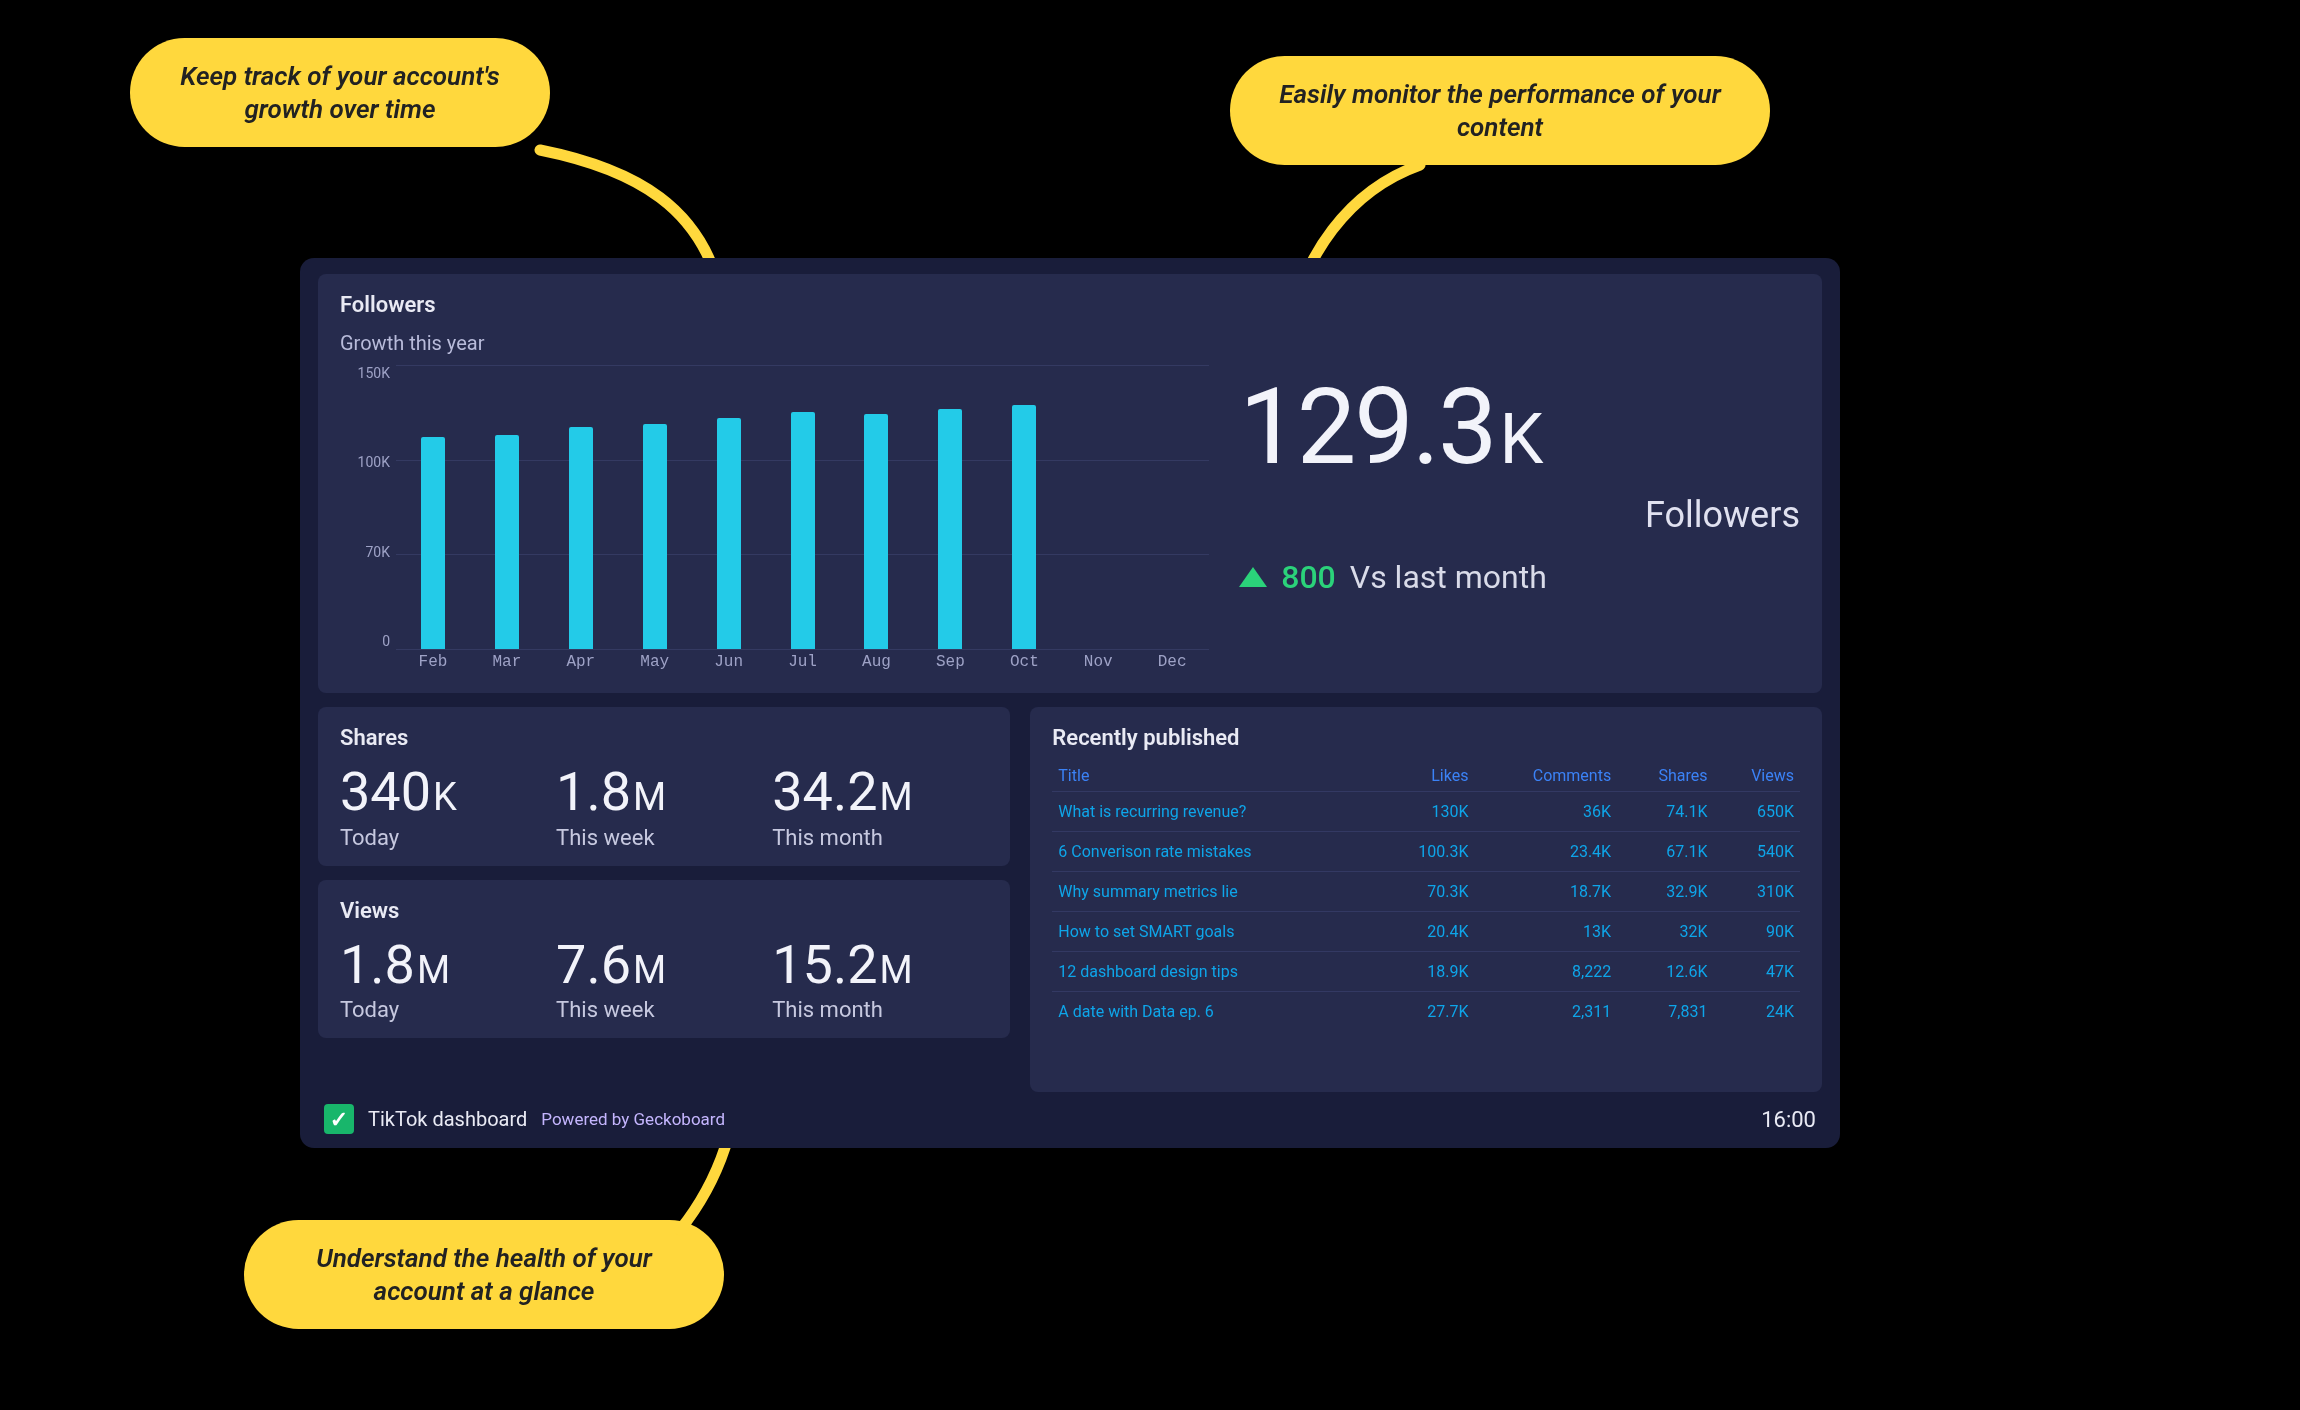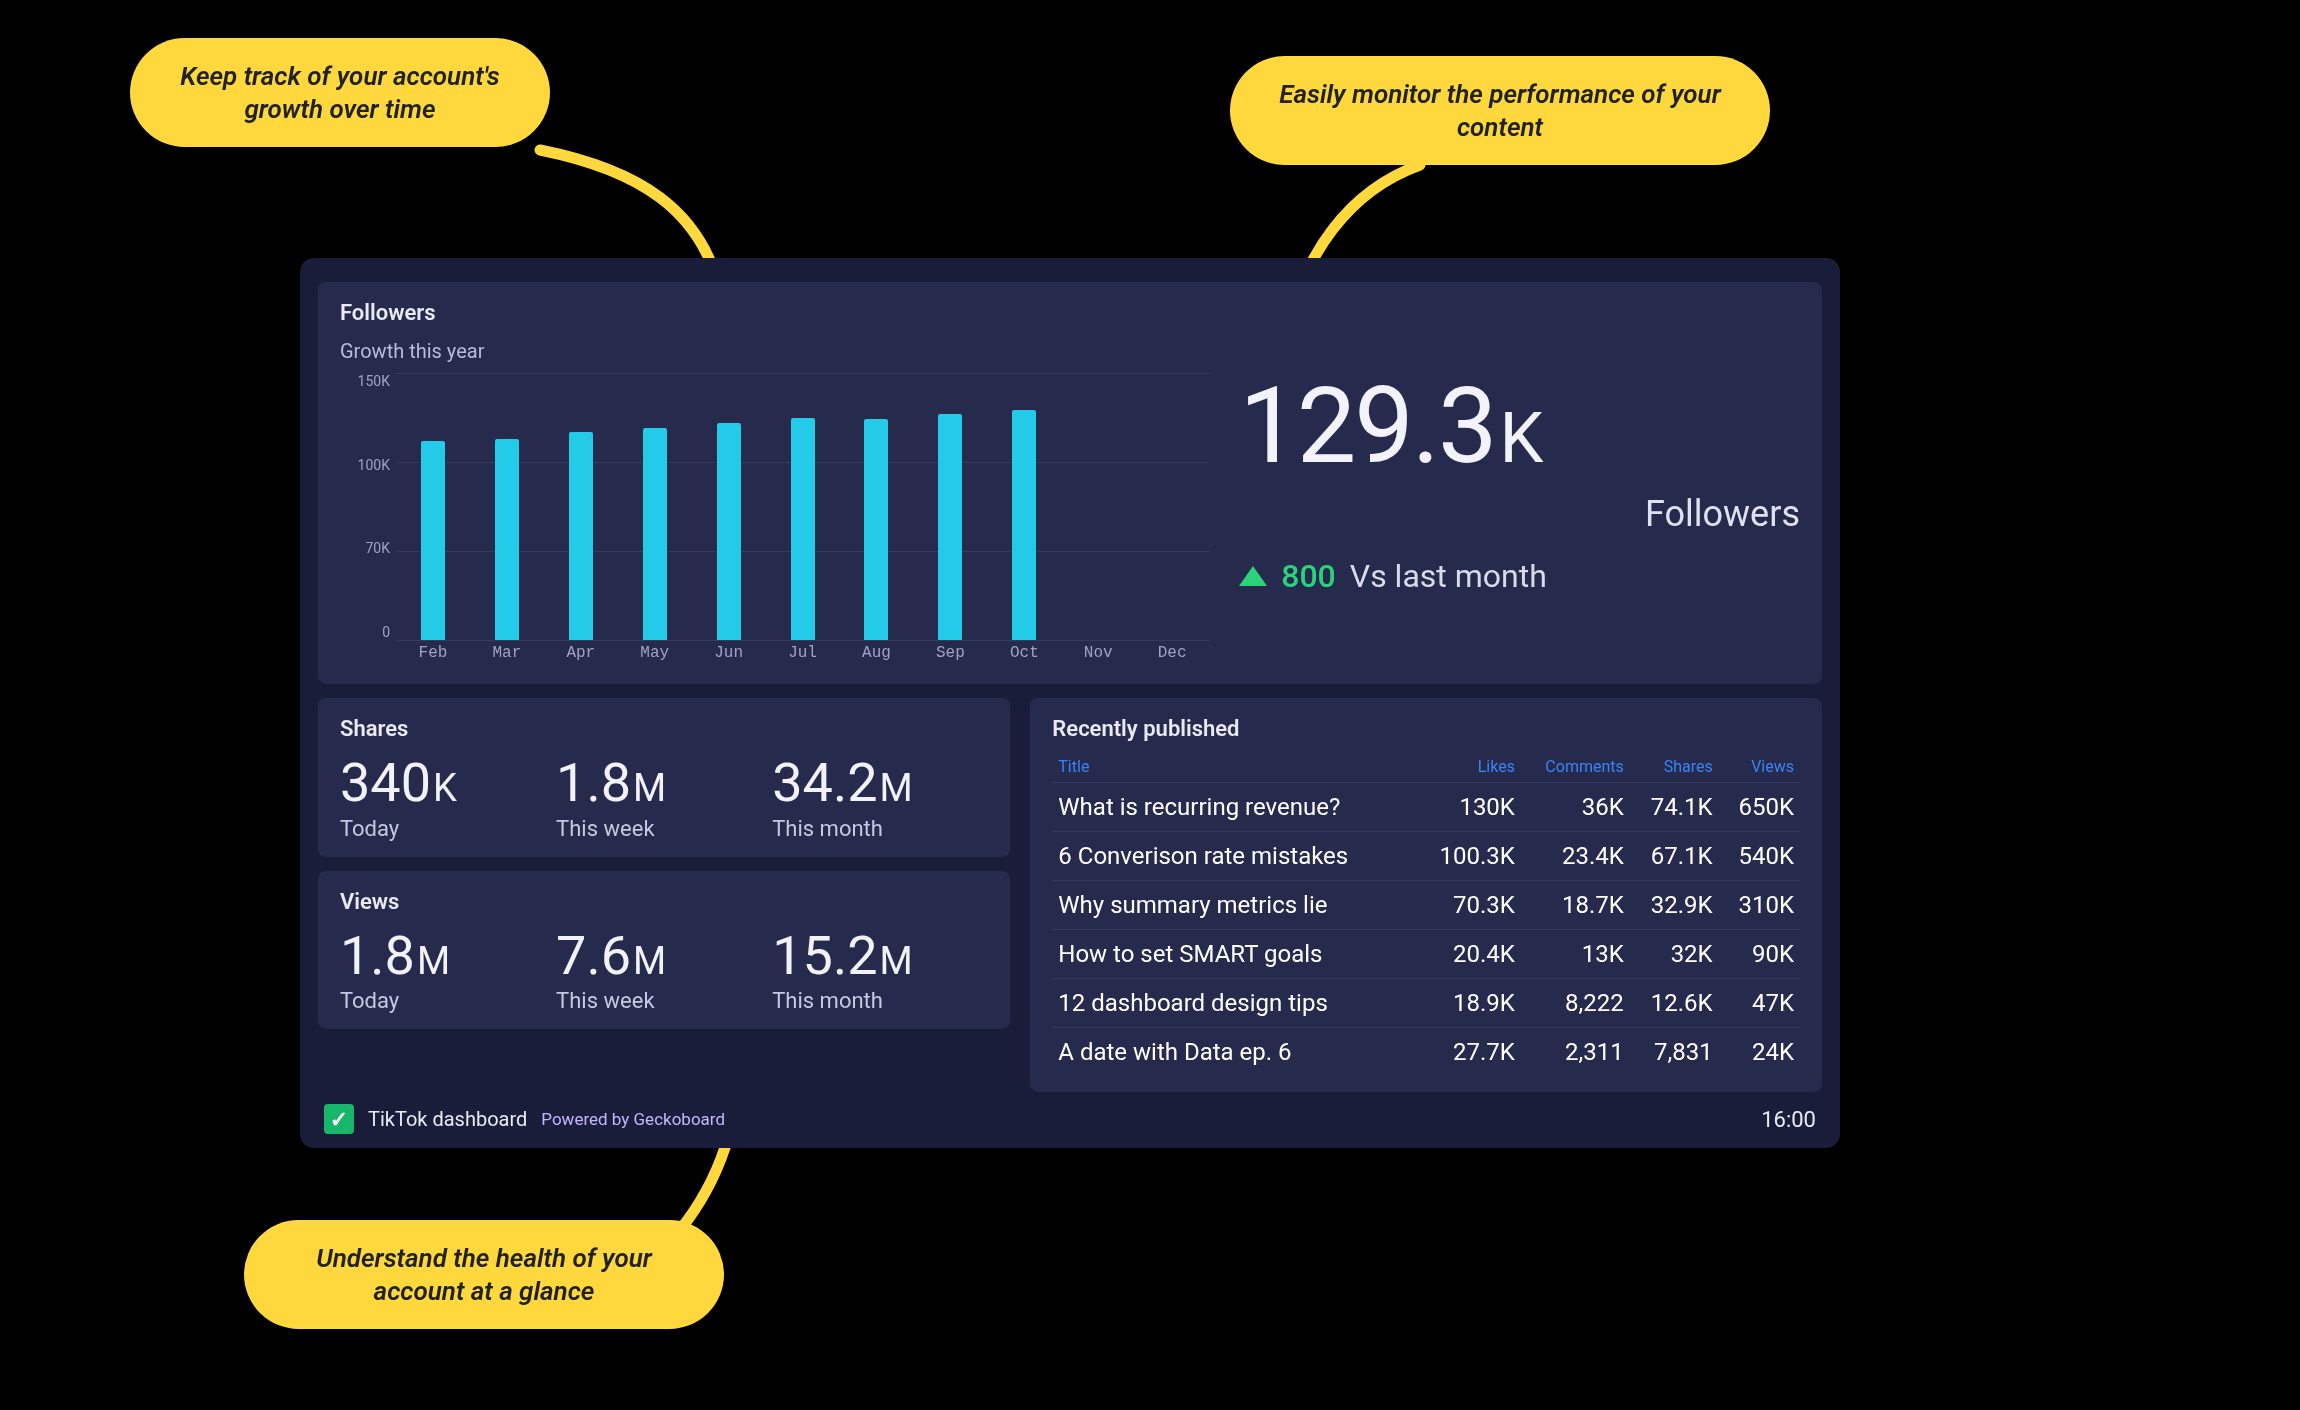--- a/index.html
+++ b/index.html
@@ -6,21 +6,21 @@
   html, body { width: 2300px; height: 1410px; background: #000; font-family: -apple-system, BlinkMacSystemFont, "Segoe UI", Roboto, Helvetica, Arial, sans-serif; overflow: hidden; }
   .stage { position: relative; width: 2300px; height: 1410px; }
 
   
   .dashboard {
     position: absolute;
     left: 300px; top: 258px;
     width: 1540px; height: 890px;
     background: #191d3a;
     border-radius: 14px;
-    padding: 24px 18px 10px 18px;
+    padding: 16px 18px 10px 18px;
     color: #d9dbe9;
     display: flex; flex-direction: column;
   }
   .row { display: flex; gap: 20px; }
   .panel {
     background: #262b4d;
     border-radius: 8px;
     padding: 18px 22px 16px 22px;
   }
   .panel-title { color: #e9eaf4; font-size: 22px; font-weight: 600; margin-bottom: 6px; }
@@ -56,21 +56,21 @@
   .metric-cell { flex: 1; }
   .m-val { color: #f2f3fa; font-size: 54px; font-weight: 400; display: flex; align-items: baseline; line-height: 1.05; }
   .m-suf { font-size: 38px; margin-left: 2px; }
   .m-lab { color: #c6c8df; font-size: 22px; margin-top: 4px; }
 
   
   .table-panel { flex: 1.08; display: flex; flex-direction: column; }
   .tbl { width: 100%; border-collapse: collapse; margin-top: 4px; }
   .tbl th { text-align: right; font-weight: 400; color: #3b82f6; font-size: 16px; padding: 6px 6px; }
   .tbl th.first { text-align: left; }
-  .tbl td { text-align: right; color: #ffffff; font-size: 24px; padding: 10px 6px; border-top: 1px solid #333963; }
+  .tbl td { text-align: right; color: #0ea5e9; font-size: 16px; padding: 10px 6px; border-top: 1px solid #333963; }
   .tbl td.first { text-align: left; }
 
   
   .footer { display: flex; align-items: center; gap: 14px; padding: 12px 6px 4px 6px; font-size: 20px; color: #e9eaf4; }
   .logo-sq { width: 30px; height: 30px; background: #18b66b; border-radius: 4px; display: flex; align-items: center; justify-content: center; font-weight: 700; color: #fff; font-size: 22px; }
   .powered { color: #c4b5fd; font-size: 17px; }
   .clock { margin-left: auto; font-size: 22px; }
 
   
   .callout {

